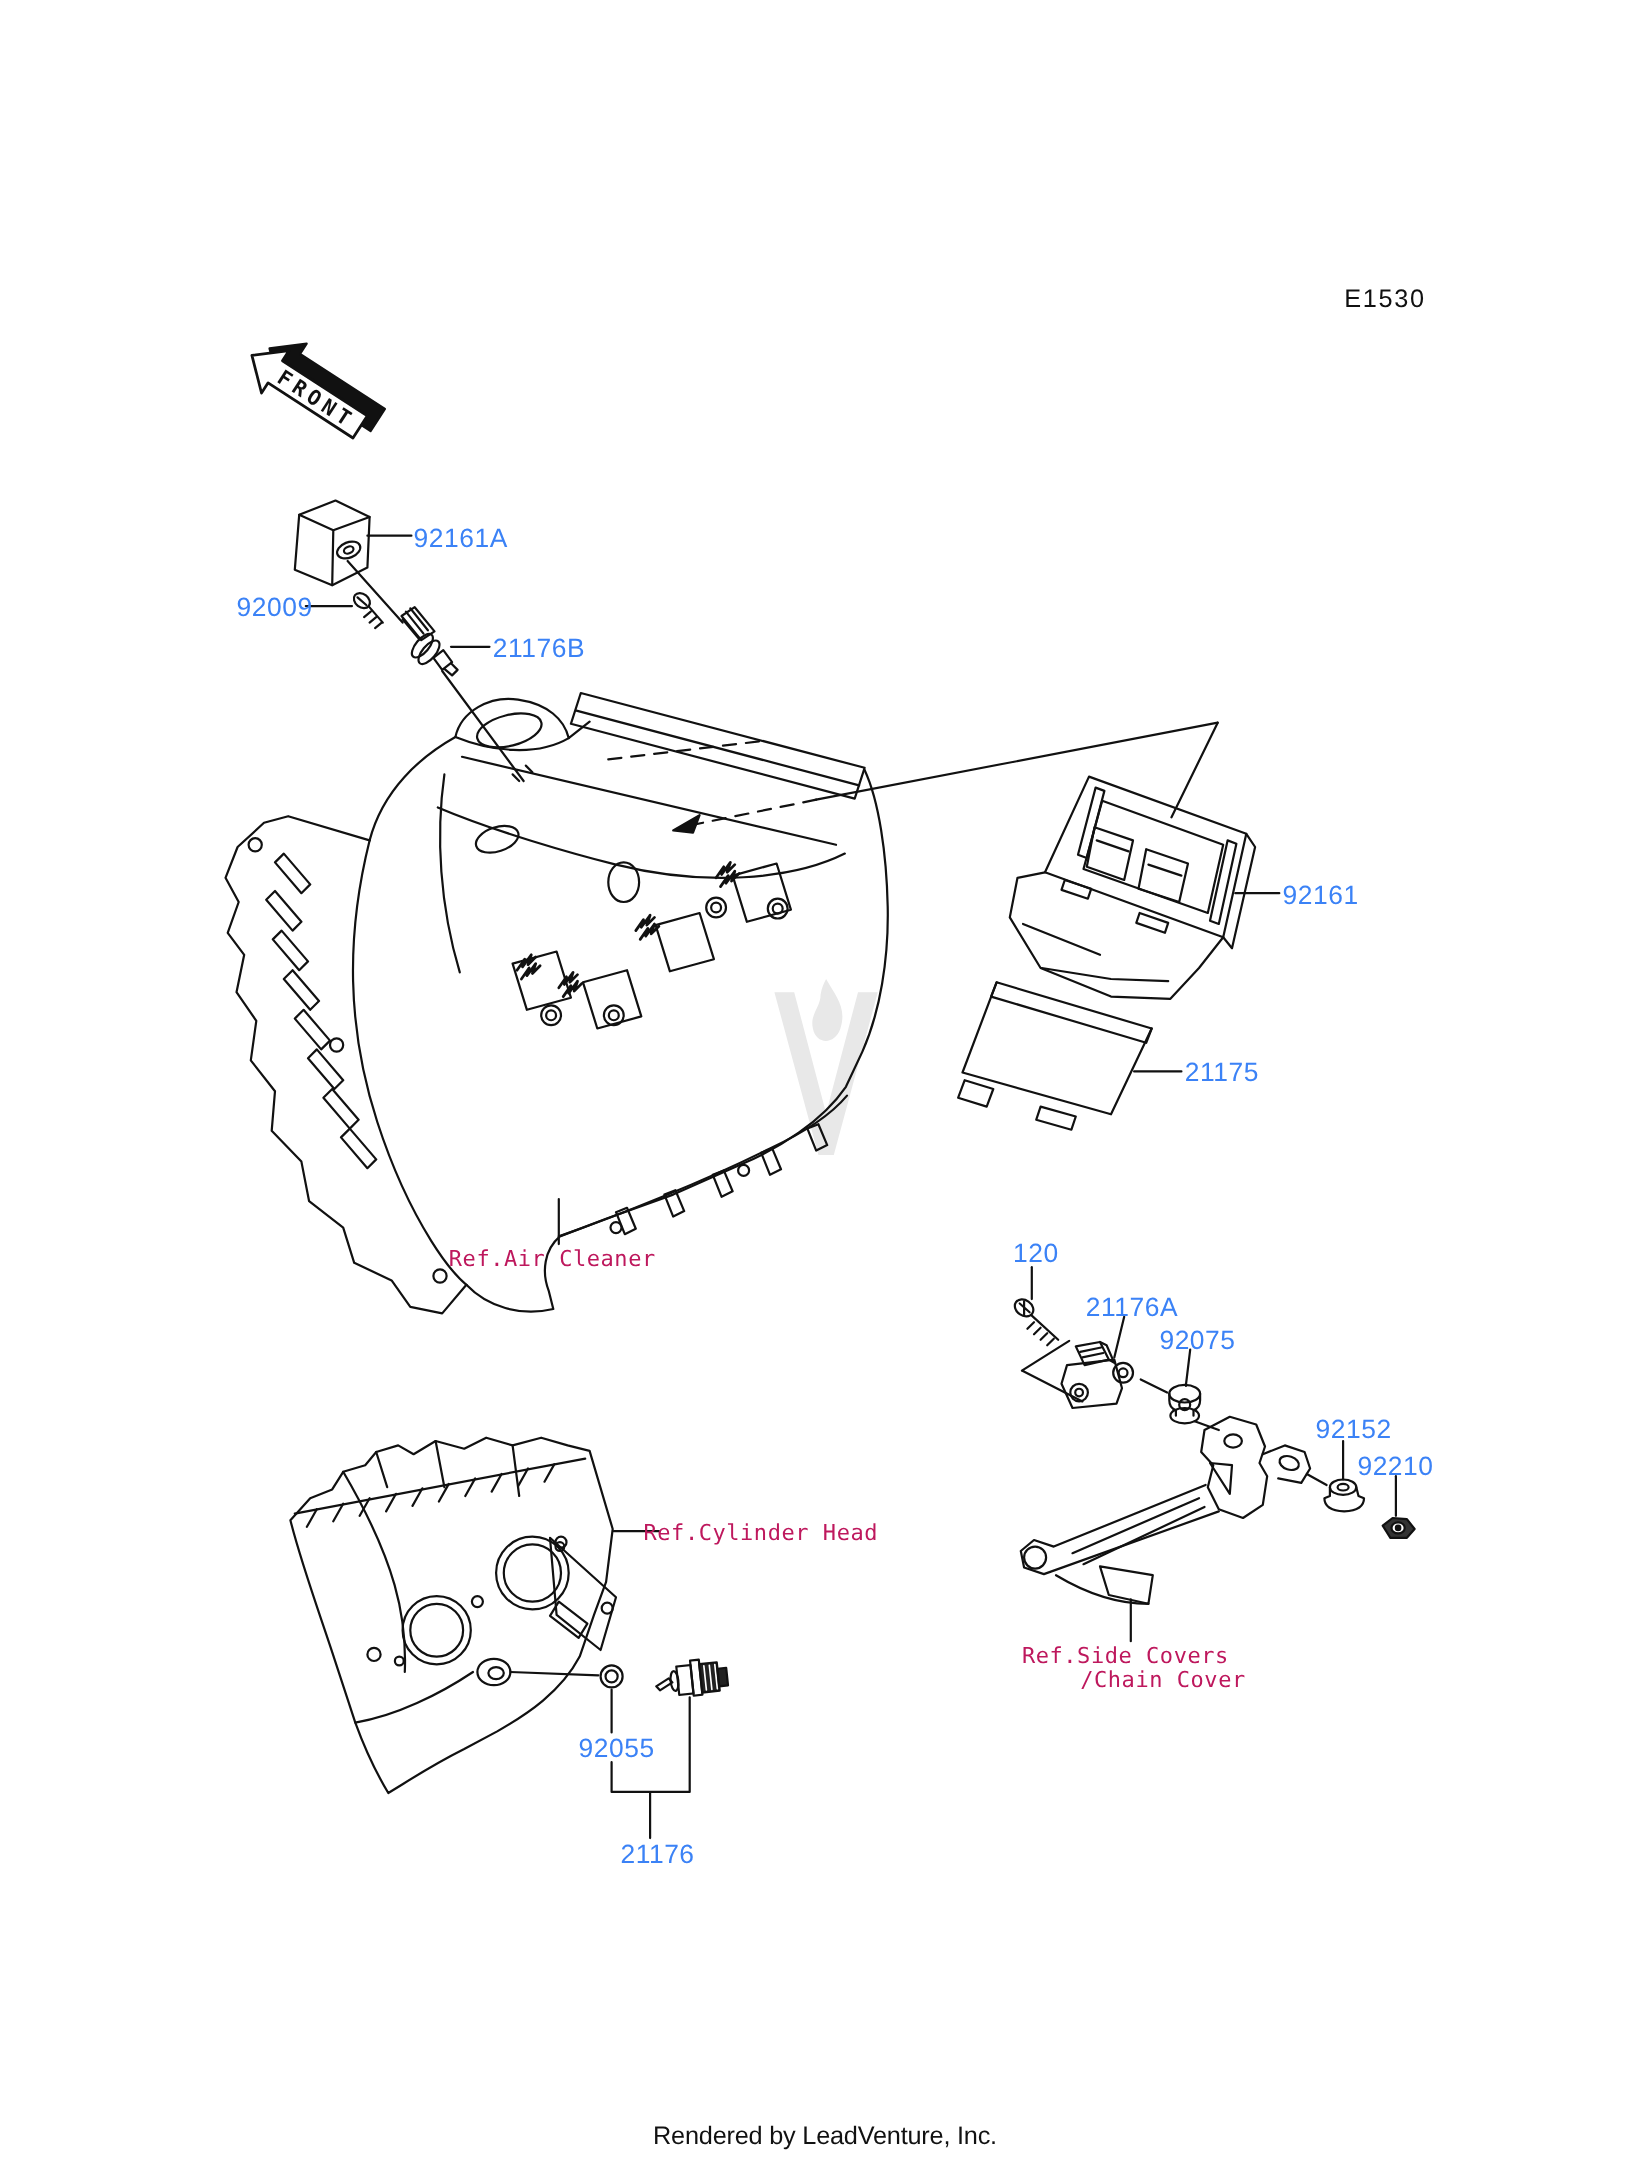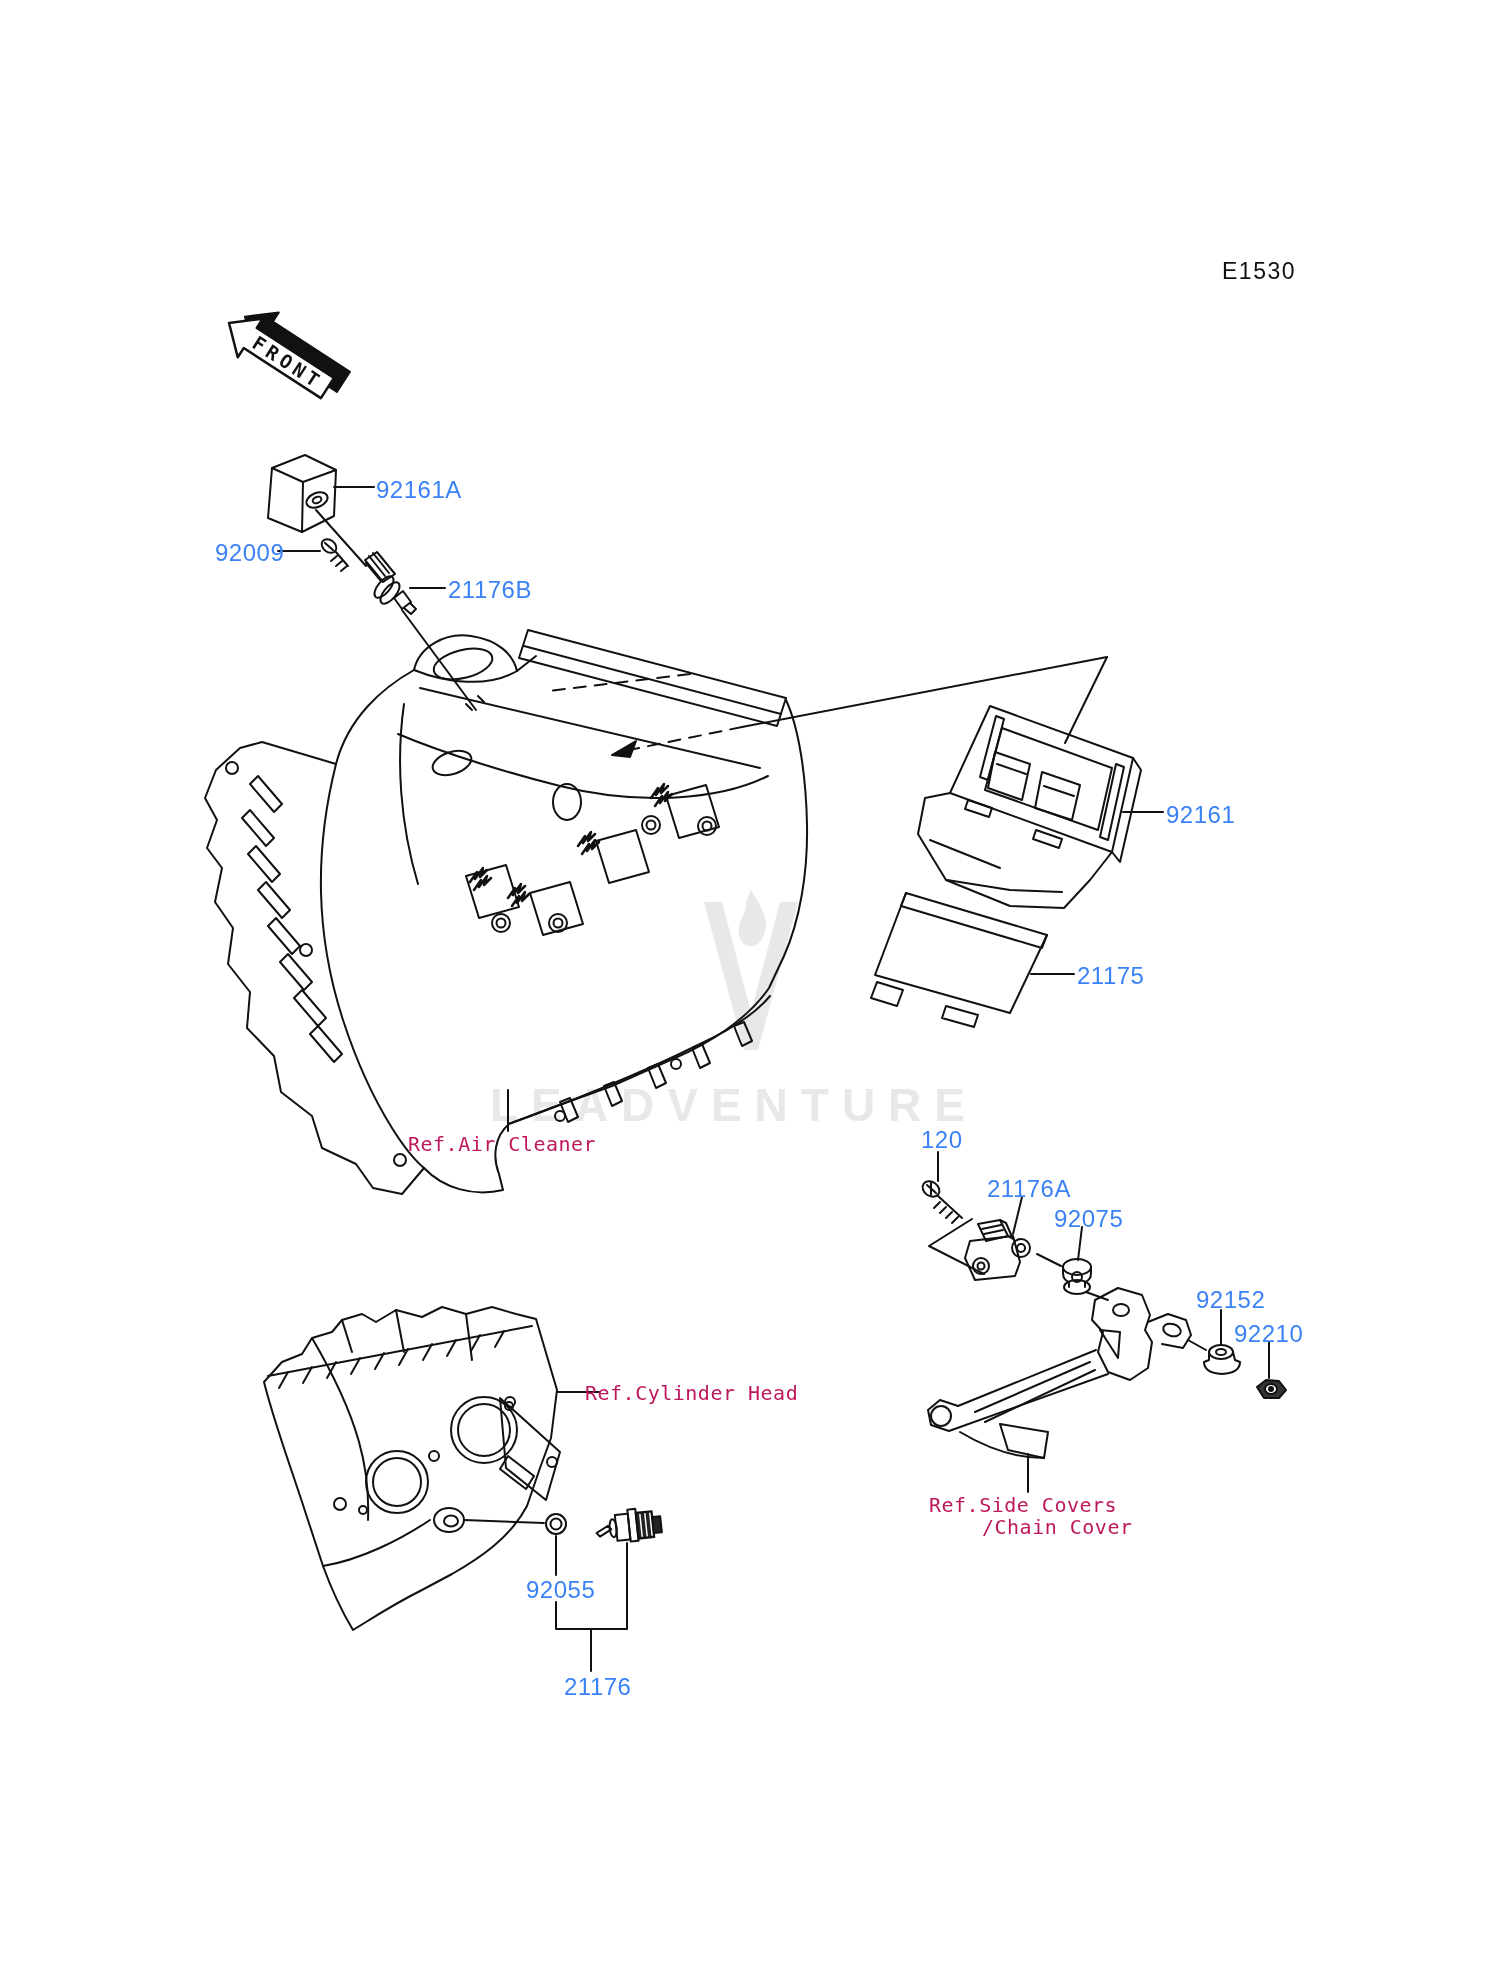--- a/index.html
+++ b/index.html
@@ -16,21 +16,20 @@
             font-size:20px;line-height:1;letter-spacing:0.5px;white-space:nowrap;color:#be185d;}
   .code{position:absolute;left:1222px;top:258px;z-index:3;font-size:23px;letter-spacing:1.5px;}
   .footer{position:absolute;left:0;right:0;top:1928px;z-index:3;text-align:center;
           font-size:23px;letter-spacing:-0.2px;color:#111;}
 </style>
 </head>
 <body>
 
 <div class="canvas">
 
-  <div class="wm-text">LEADVENTURE</div>
   <svg class="wm-logo" width="114" height="182" viewBox="0 0 114 182">
     <path fill="#e8e8e8" d="M10,14 L50,162 L64,162 L104,14 L86,14 L57,124 L28,14 Z"></path>
     <path fill="#e8e8e8" d="M57,2 C66,18 76,28 70,47 C65,62 48,62 45,47 C42,34 52,28 52,16 C53,10 55,6 57,2 Z"></path>
   </svg>
 
   <svg class="art" width="1500" height="1962" viewBox="0 0 1500 1962" stroke="#111" fill="none" stroke-width="2" stroke-linecap="round" stroke-linejoin="round">
 
     <defs>
       <g id="spark" stroke="#111" stroke-width="2.5" fill="none">
         <polyline points="0,14 7,4 5,11 13,0 10,9 17,2"></polyline>
@@ -262,13 +261,14 @@
   <div class="plabel" style="left:1196px;top:1288px">92152</div>
   <div class="plabel" style="left:1234px;top:1322px">92210</div>
   <div class="plabel" style="left:526px;top:1578px">92055</div>
   <div class="plabel" style="left:564px;top:1675px">21176</div>
 
   <div class="reflabel" style="left:408px;top:1134px">Ref.Air Cleaner</div>
   <div class="reflabel" style="left:585px;top:1383px">Ref.Cylinder Head</div>
   <div class="reflabel" style="left:929px;top:1495px">Ref.Side Covers</div>
   <div class="reflabel" style="left:982px;top:1517px">/Chain Cover</div>
 
+  <div class="footer">Rendered by LeadVenture, Inc.</div>
 </div>
 
 </body></html>

